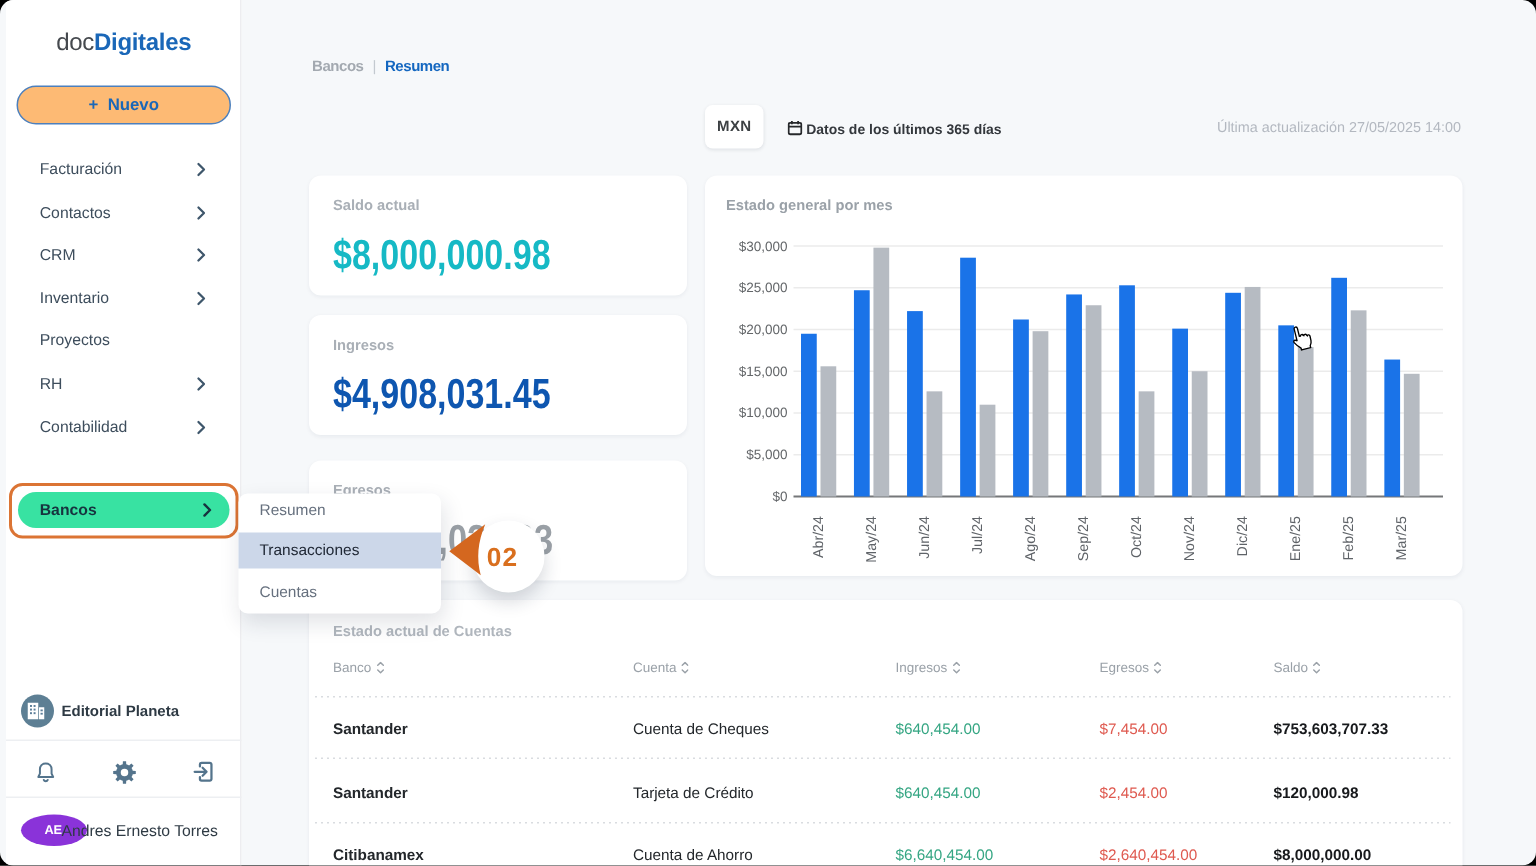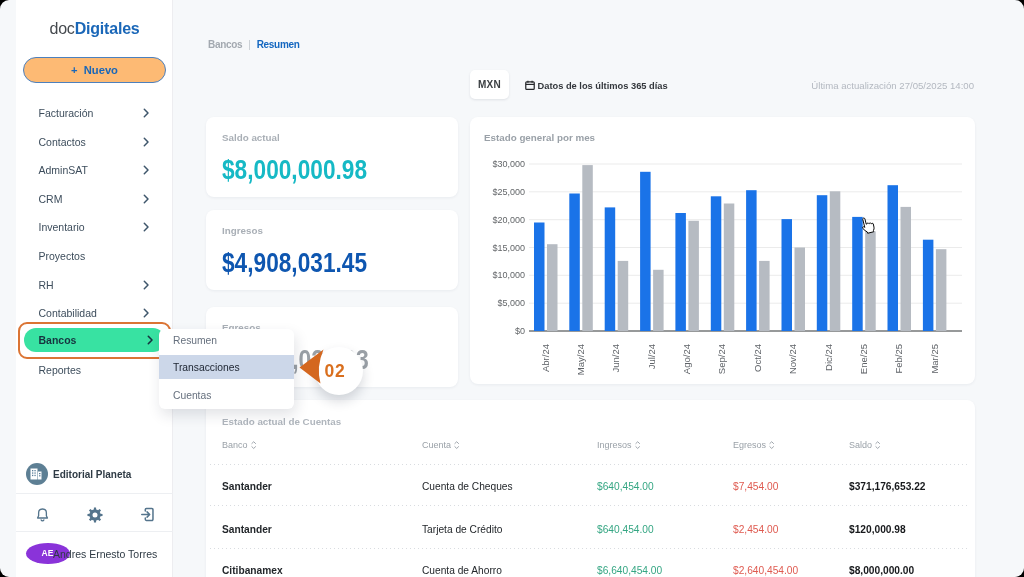--- a/index.html
+++ b/index.html
@@ -1,20 +1,20 @@
 <!DOCTYPE html>
 <html lang="es"><head>
 <meta charset="utf-8">
 <title>docDigitales</title>
 <style>
   * { margin:0; padding:0; box-sizing:border-box; }
   html,body { width:1024px; height:577px; background:#000; font-family:"Liberation Sans", sans-serif; }
   .app { position:relative; width:1024px; height:577px; background:#f6f8fa; border-radius:9px; overflow:hidden; }
   
-  .sidebar { position:absolute; left:16px; top:0; width:157px; height:577px; background:#fff; border-right:1px solid #ededf0; }
+  .sidebar { position:absolute; left:4px; top:0; width:157px; height:577px; background:#fff; border-right:1px solid #ededf0; }
   .logo { position:absolute; left:0; top:20px; width:157px; text-align:center; font-size:16px; letter-spacing:-0.2px; color:#45494e; }
   .logo b { color:#1a67b8; }
   .btn-nuevo { position:absolute; left:7px; top:57px; width:143px; height:26px; border:1.3px solid #4d80bd; border-radius:13px; background:#fdba74; color:#1a67b8; font-weight:bold; font-size:11.2px; line-height:25px; text-align:center; }
   .nav { position:absolute; left:0; top:99px; width:157px; }
   .nav-item { position:relative; height:28.55px; }
   .nav-item .t { position:absolute; left:22.5px; top:50%; transform:translateY(-50%); font-size:10.5px; color:#3d4d5c; }
   .nav-item svg.chev { position:absolute; right:23px; top:50%; transform:translateY(-50%); }
   .pill-wrap { position:absolute; left:1.5px; top:321.5px; width:153px; height:37px; border:2.8px solid #db7434; border-radius:9px; background:#fff; }
   .pill { position:absolute; left:4.5px; top:4.2px; width:141px; height:24px; background:#38e2a2; border-radius:12px; }
   .pill .t { position:absolute; left:14.5px; top:50%; transform:translateY(-50%); font-size:10.5px; font-weight:bold; color:#17333f; }
@@ -72,26 +72,20 @@
     <div class="btn-nuevo">+&nbsp; Nuevo</div>
     <div class="nav">
       <div class="nav-item">
           <span class="t">Facturación</span>
           <svg class="chev" width="7" height="10" viewBox="0 0 7 10">
             <polyline points="1.3,1.3 5,5 1.3,8.7" fill="none" stroke="#3e566b" stroke-width="1.5" stroke-linecap="round" stroke-linejoin="round"></polyline>
           </svg>
         </div>
       <div class="nav-item">
           <span class="t">Contactos</span>
-          <svg class="chev" width="7" height="10" viewBox="0 0 7 10">
-            <polyline points="1.3,1.3 5,5 1.3,8.7" fill="none" stroke="#3e566b" stroke-width="1.5" stroke-linecap="round" stroke-linejoin="round"></polyline>
-          </svg>
-        </div>
-      <div class="nav-item">
-          <span class="t">AdminSAT</span>
           <svg class="chev" width="7" height="10" viewBox="0 0 7 10">
             <polyline points="1.3,1.3 5,5 1.3,8.7" fill="none" stroke="#3e566b" stroke-width="1.5" stroke-linecap="round" stroke-linejoin="round"></polyline>
           </svg>
         </div>
       <div class="nav-item">
           <span class="t">CRM</span>
           <svg class="chev" width="7" height="10" viewBox="0 0 7 10">
             <polyline points="1.3,1.3 5,5 1.3,8.7" fill="none" stroke="#3e566b" stroke-width="1.5" stroke-linecap="round" stroke-linejoin="round"></polyline>
           </svg>
         </div>
@@ -265,21 +259,21 @@
         </svg></span>
     <span class="th" style="left:643px;">Saldo<svg width="5.4" height="8.2" viewBox="0 0 7 11" fill="none" stroke="#9aa1a8" stroke-width="1.3" stroke-linecap="round" stroke-linejoin="round">
           <polyline points="1,3.4 3.5,1 6,3.4"></polyline>
           <polyline points="1,7.6 3.5,10 6,7.6"></polyline>
         </svg></span>
     <div class="dash" style="top:64px;"></div>
     <span class="td bold" style="left:16px; top:81px;">Santander</span>
     <span class="td" style="left:216px; top:81px;">Cuenta de Cheques</span>
     <span class="td green" style="left:391px; top:81px;">$640,454.00</span>
     <span class="td red" style="left:527px; top:81px;">$7,454.00</span>
-    <span class="td bold" style="left:643px; top:81px; color:#17191c;">$371,176,653.22</span>
+    <span class="td bold" style="left:643px; top:81px; color:#17191c;">$753,603,707.33</span>
     <div class="dash" style="top:105px;"></div>
     <span class="td bold" style="left:16px; top:123.5px;">Santander</span>
     <span class="td" style="left:216px; top:123.5px;">Tarjeta de Crédito</span>
     <span class="td green" style="left:391px; top:123.5px;">$640,454.00</span>
     <span class="td red" style="left:527px; top:123.5px;">$2,454.00</span>
     <span class="td bold" style="left:643px; top:123.5px; color:#17191c;">$120,000.98</span>
     <div class="dash" style="top:147.5px;"></div>
     <span class="td bold" style="left:16px; top:165px;">Citibanamex</span>
     <span class="td" style="left:216px; top:165px;">Cuenta de Ahorro</span>
     <span class="td green" style="left:391px; top:165px;">$6,640,454.00</span>

